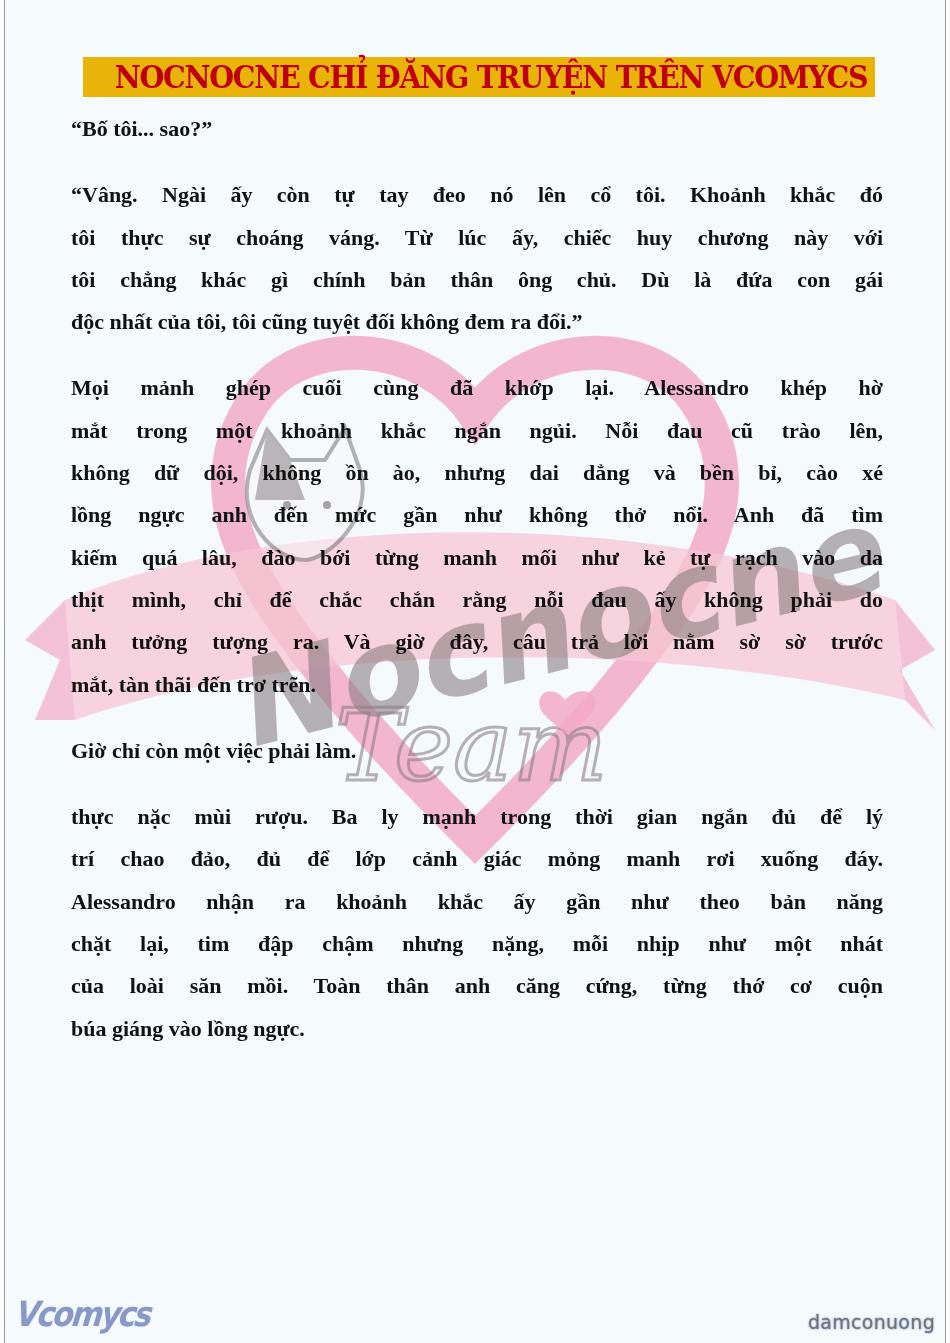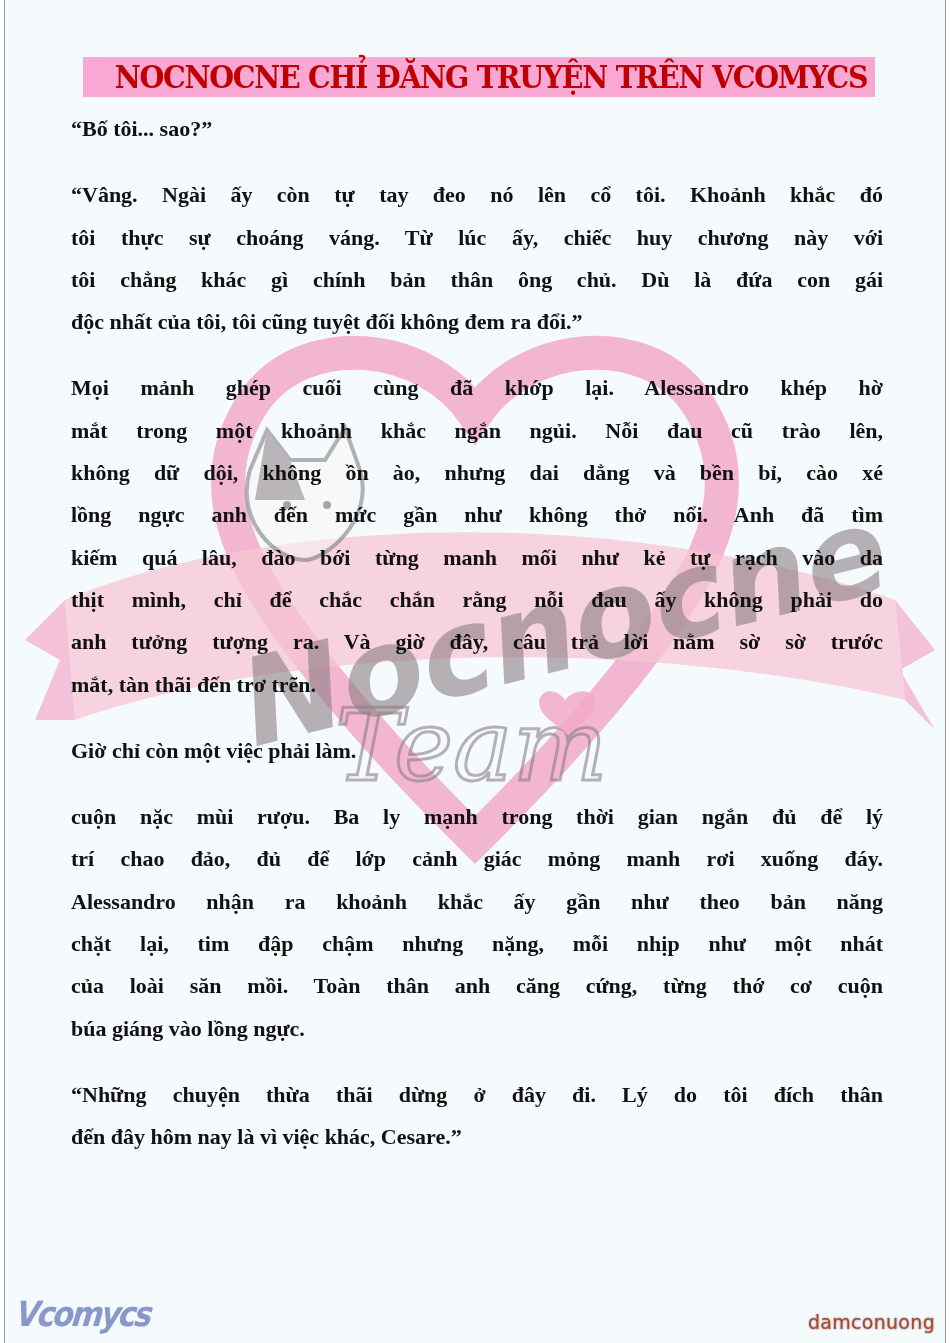--- a/index.html
+++ b/index.html
@@ -29,21 +29,21 @@
       left: 0; top: 0;
       width: 940px; height: 1343px;
       pointer-events: none;
     }
     .banner {
       position: absolute;
       left: 78px;
       top: 57px;
       width: 792px;
       height: 40px;
-      background: #f9a8d4;
+      background: #eab308;
     }
     .banner-text {
       position: absolute;
       left: 0; right: 0; top: 0;
       text-align: center;
       font-family: "DejaVu Serif", serif;
       font-weight: bold;
       font-size: 31px;
       line-height: 40px;
       color: #c00000;
@@ -89,21 +89,21 @@
       letter-spacing: -2px;
       transform: scaleY(1.15) skewX(-8deg);
       text-shadow: 0 0 1px #c7d0ea;
     }
     .footer-credit {
       position: absolute;
       right: 10px;
       top: 1311px;
       font-family: "DejaVu Sans", sans-serif;
       font-size: 19px;
-      color: #c2410c;
+      color: #737373;
       letter-spacing: 0.3px;
       text-shadow: 0 0 2px #9fb3d4, 0 0 2px #9fb3d4, 0 0 1px #9fb3d4;
     }
   </style>
 </head>
 <body>
 
 <div class="page">
 
   <svg class="watermark" viewBox="0 0 940 1343" xmlns="http://www.w3.org/2000/svg">
@@ -149,28 +149,24 @@
       <span class="line">lồng ngực anh đến mức gần như không thở nổi. Anh đã tìm</span>
       <span class="line">kiếm quá lâu, đào bới từng manh mối như kẻ tự rạch vào da</span>
       <span class="line">thịt mình, chỉ để chắc chắn rằng nỗi đau ấy không phải do</span>
       <span class="line">anh tưởng tượng ra. Và giờ đây, câu trả lời nằm sờ sờ trước</span>
       <span class="line last">mắt, tàn thãi đến trơ trẽn.</span>
     </p>
     <p class="para">
       <span class="line last">Giờ chỉ còn một việc phải làm.</span>
     </p>
     <p class="para">
-      <span class="line">cuộn nặc mùi rượu. Ba ly mạnh trong thời gian ngắn đủ để lý</span>
+      <span class="line">thực nặc mùi rượu. Ba ly mạnh trong thời gian ngắn đủ để lý</span>
       <span class="line">trí chao đảo, đủ để lớp cảnh giác mỏng manh rơi xuống đáy.</span>
       <span class="line">Alessandro nhận ra khoảnh khắc ấy gần như theo bản năng</span>
       <span class="line">chặt lại, tim đập chậm nhưng nặng, mỗi nhịp như một nhát</span>
       <span class="line">của loài săn mồi. Toàn thân anh căng cứng, từng thớ cơ cuộn</span>
       <span class="line last">búa giáng vào lồng ngực.</span>
-    </p>
-    <p class="para">
-      <span class="line">“Những chuyện thừa thãi dừng ở đây đi. Lý do tôi đích thân</span>
-      <span class="line last">đến đây hôm nay là vì việc khác, Cesare.”</span>
     </p>
   </div>
 
   <div class="footer-logo">Vcomycs</div>
   <div class="footer-credit">damconuong</div>
 </div>
 
 </body></html>

